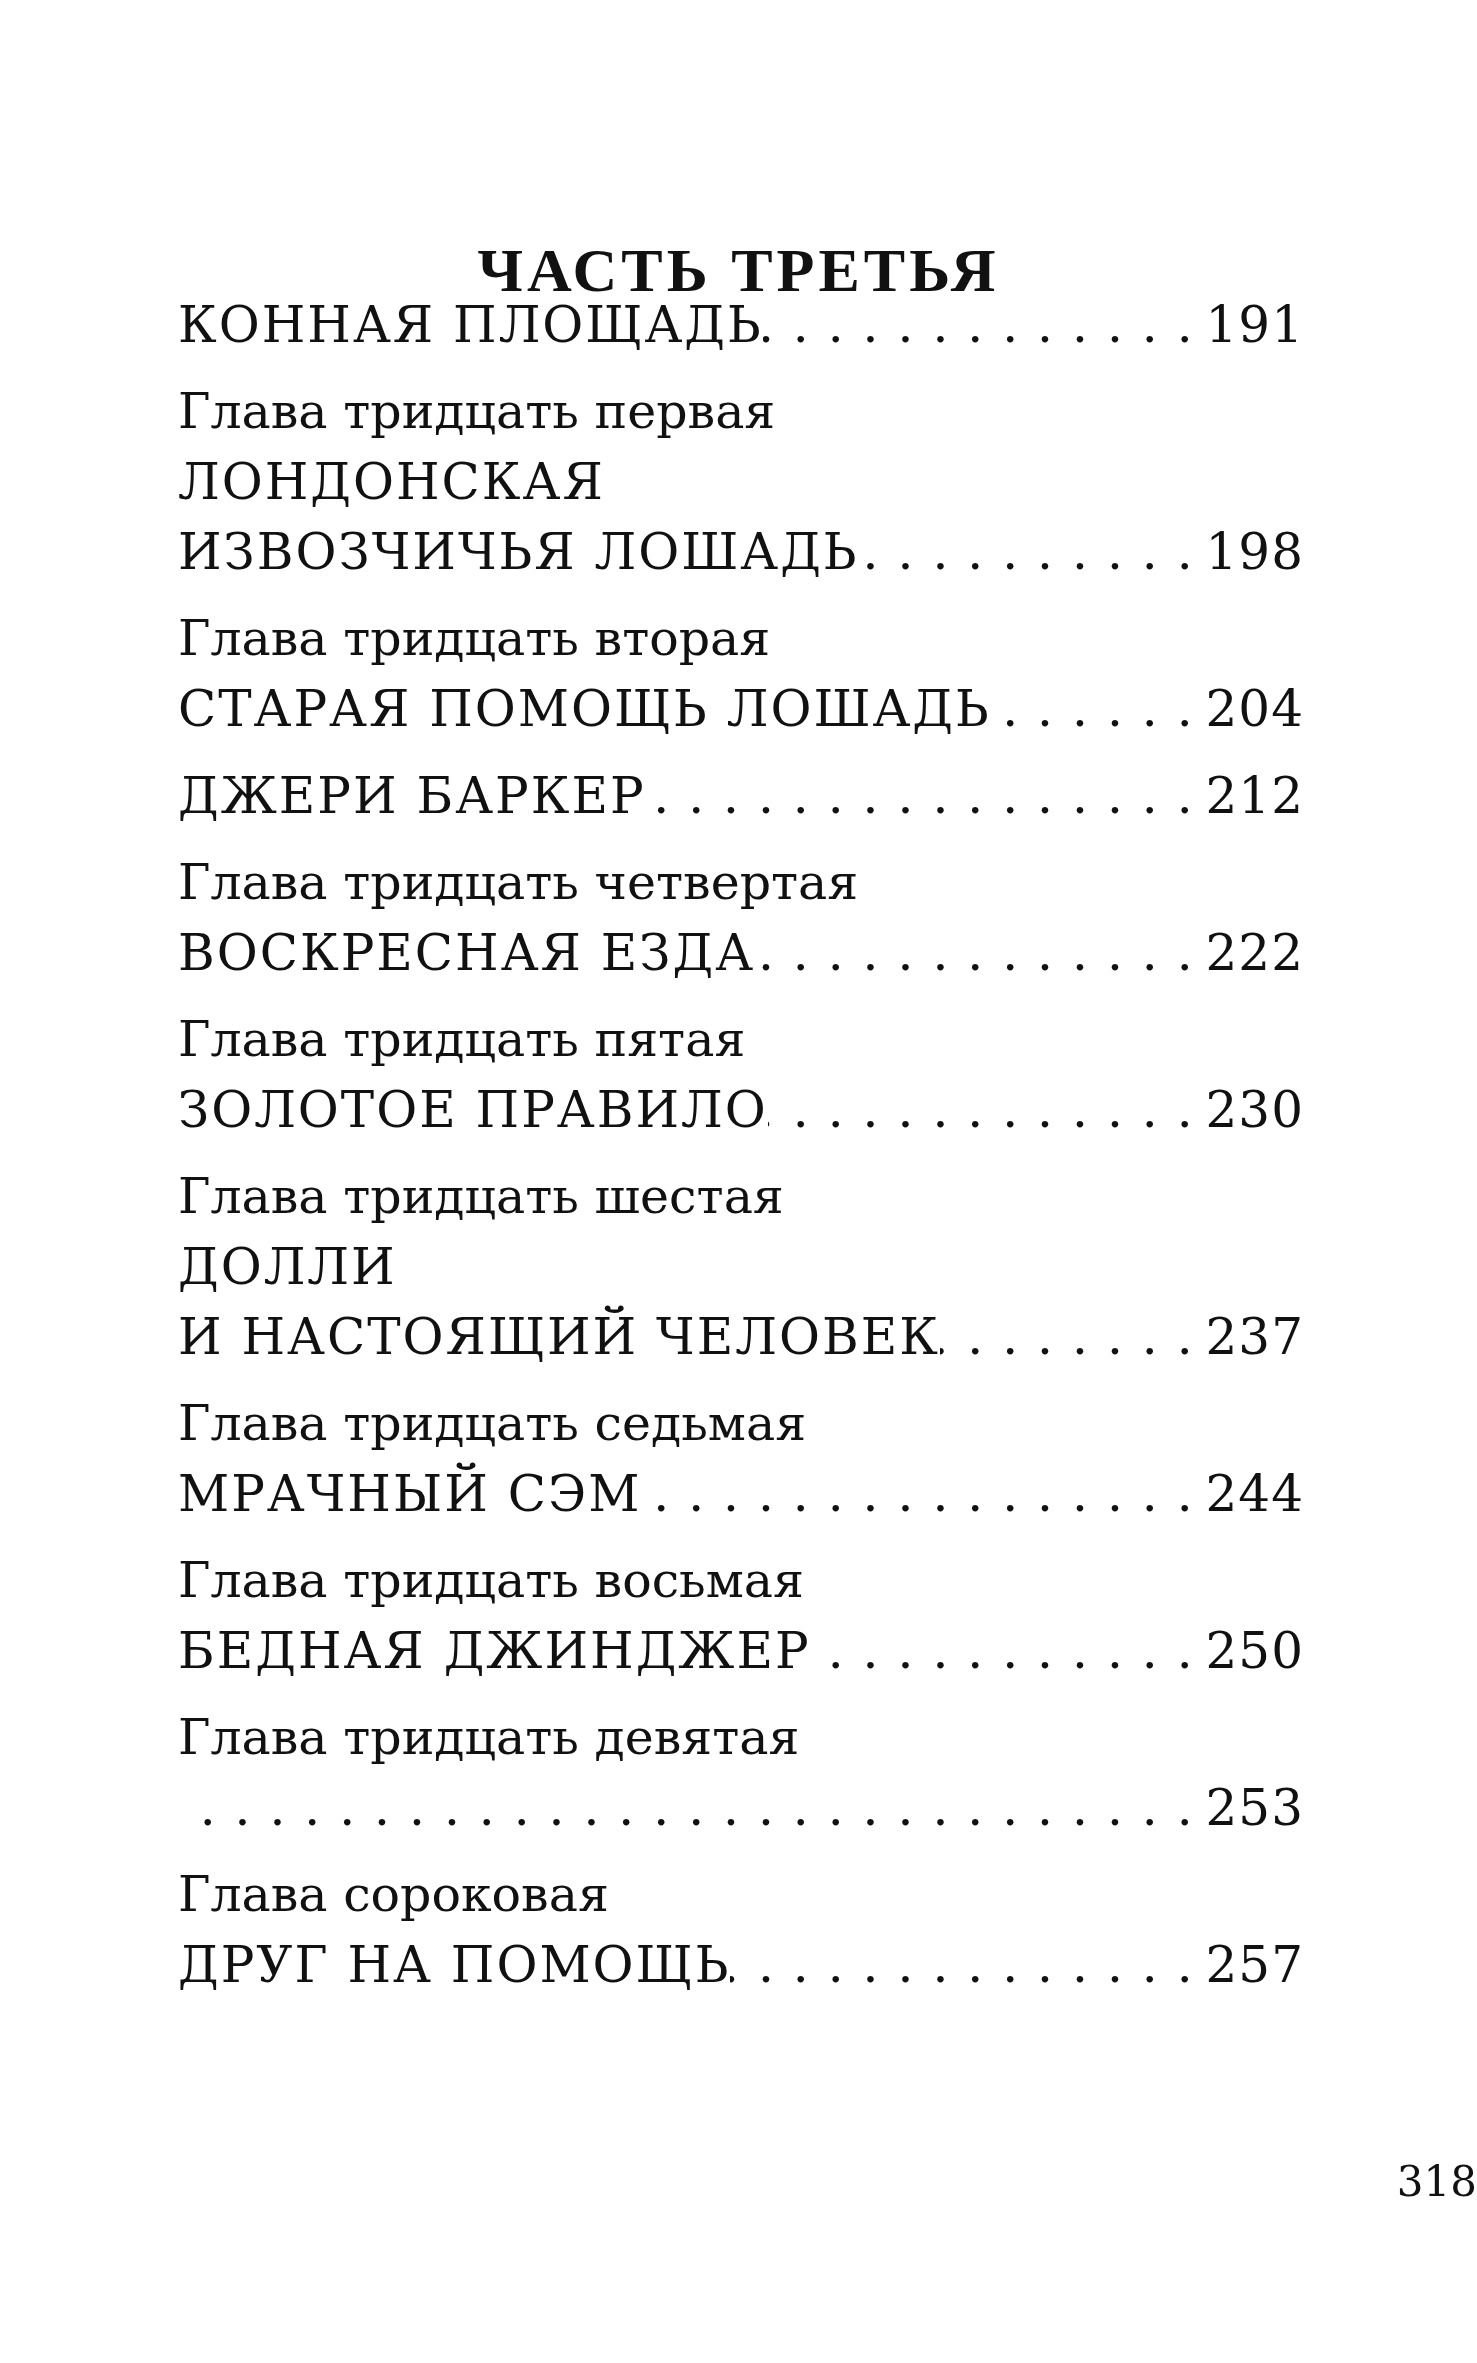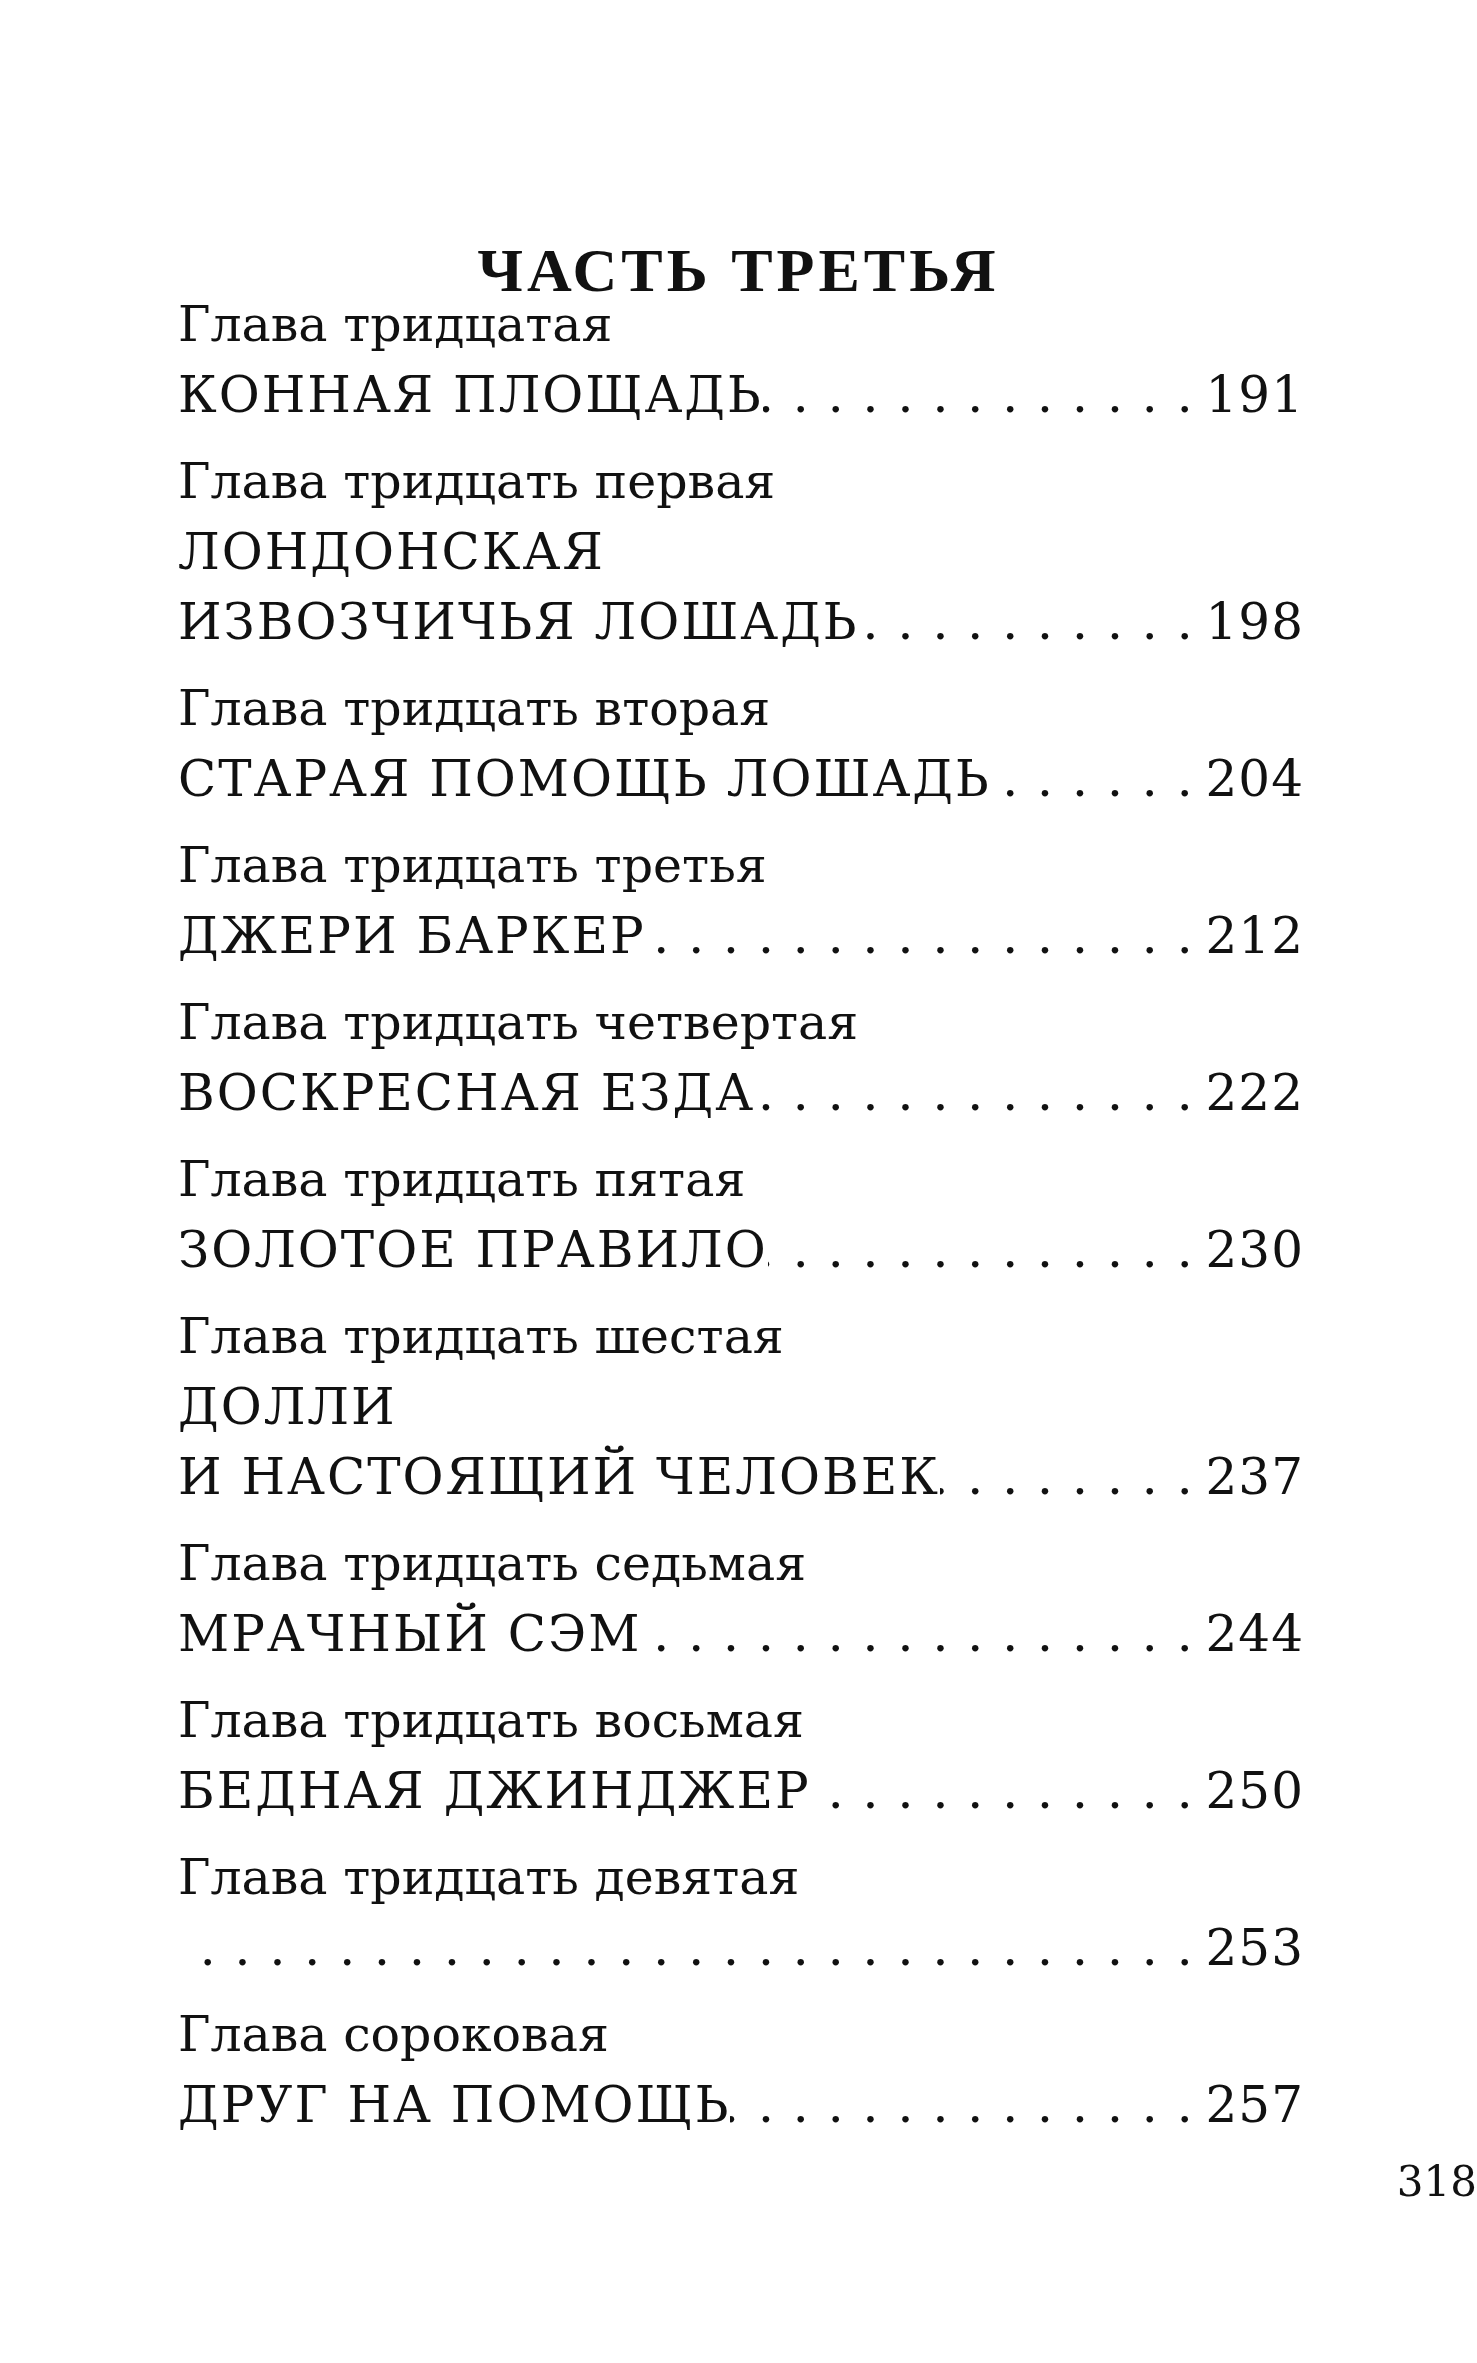--- a/index.html
+++ b/index.html
@@ -40,21 +40,20 @@
   }
 </style>
 </head>
 <body>
 
 <h1 class="page-heading">ЧАСТЬ ТРЕТЬЯ</h1>
 
 <div class="toc">
 
   <div class="entry">
-    <div class="chapter-number">Глава тридцатая</div>
     <div class="title-line title-row">
       <span class="title-text">КОННАЯ ПЛОЩАДЬ</span>
       <span class="leader">..............................................</span>
       <span class="page-ref">191</span>
     </div>
   </div>
 
   <div class="entry">
     <div class="chapter-number">Глава тридцать первая</div>
     <div class="title-line">ЛОНДОНСКАЯ</div>
@@ -68,21 +67,20 @@
   <div class="entry">
     <div class="chapter-number">Глава тридцать вторая</div>
     <div class="title-line title-row">
       <span class="title-text">СТАРАЯ ПОМОЩЬ ЛОШАДЬ</span>
       <span class="leader">..............................................</span>
       <span class="page-ref">204</span>
     </div>
   </div>
 
   <div class="entry">
-    <div class="chapter-number">Глава тридцать третья</div>
     <div class="title-line title-row">
       <span class="title-text">ДЖЕРИ БАРКЕР</span>
       <span class="leader">..............................................</span>
       <span class="page-ref">212</span>
     </div>
   </div>
 
   <div class="entry">
     <div class="chapter-number">Глава тридцать четвертая</div>
     <div class="title-line title-row">

